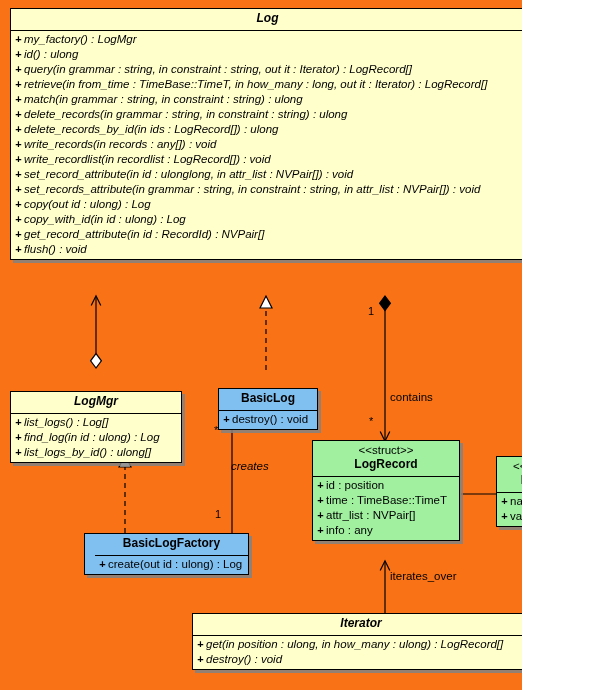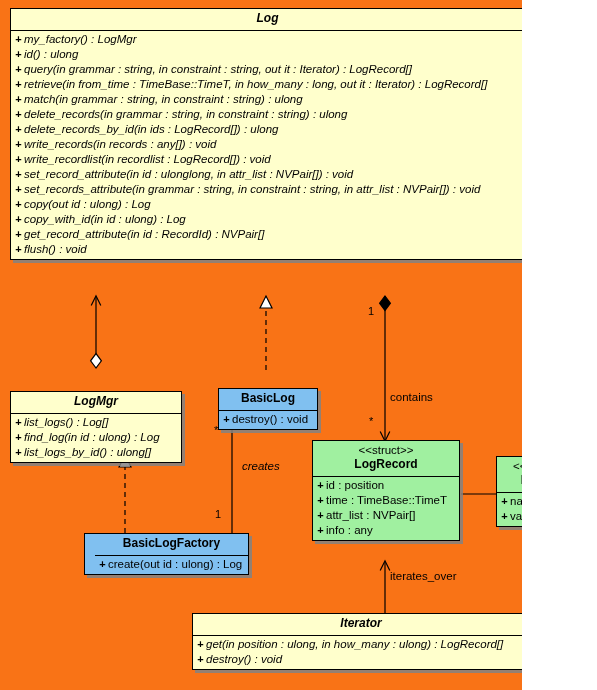--- a/index.html
+++ b/index.html
@@ -319,18 +319,18 @@
           <span class="sig">destroy() : void</span>
         </div>
     </div>
   </div>
 
   <div class="mult" style="left:368px; top:305px;">1</div>
   <div class="edge-label" style="left:390px; top:391px;">contains</div>
   <div class="mult" style="left:369px; top:415px;">*</div>
 
   <div class="mult" style="left:214px; top:424px;">*</div>
-  <div class="edge-label it" style="left:242px; top:460px;">creates</div>
+  <div class="edge-label it" style="left:231px; top:460px;">creates</div>
   <div class="mult" style="left:215px; top:508px;">1</div>
 
   <div class="edge-label" style="left:390px; top:570px;">iterates_over</div>
 
 </div>
 
 </body></html>

